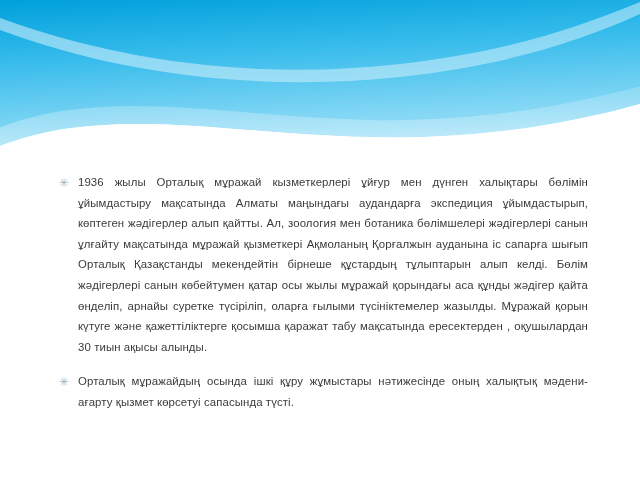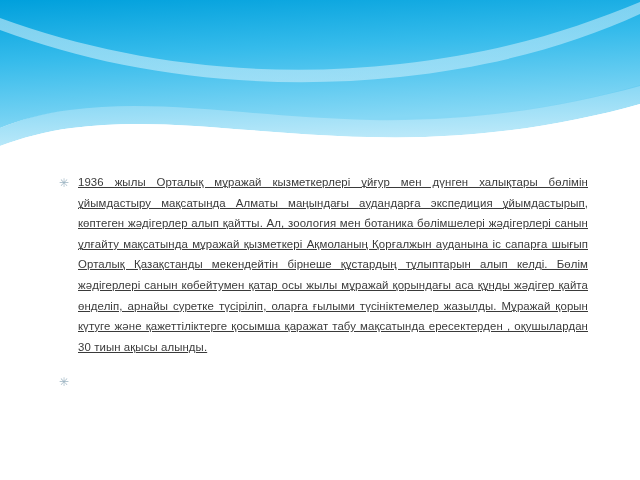--- a/index.html
+++ b/index.html
@@ -63,21 +63,20 @@
     top: 1px;
     width: 14px;
     color: #9fb6c4;
     font-size: 12px;
     line-height: 20px;
     text-align: center;
     user-select: none;
   }
   .para-text {
     display: block;
-    text-decoration: underline;
   }
 </style>
 </head>
 <body>
 
 <div class="slide">
 
   <div class="banner">
     <svg width="640" height="170" viewBox="0 0 640 170" xmlns="http://www.w3.org/2000/svg">
       <defs>
@@ -107,17 +106,18 @@
   </div>
 
   <div class="content">
     <ul class="bullet-list">
       <li class="bullet-item">
         <span class="bullet-mark">✳</span>
         <span class="para-text">1936 жылы Орталық мұражай кызметкерлері  ұйғур мен дүнген халықтары бөлімін ұйымдастыру мақсатында Алматы маңындағы аудандарға экспедиция ұйымдастырып, көптеген жәдігерлер алып қайтты. Ал, зоология мен ботаника бөлімшелері жәдігерлері санын ұлғайту мақсатында мұражай қызметкері Ақмоланың Қорғалжын ауданына іс сапарға шығып Орталық Қазақстанды мекендейтін бірнеше құстардың тұлыптарын алып келді. Бөлім жәдігерлері санын көбейтумен қатар осы жылы мұражай қорындағы аса құнды  жәдігер қайта өнделіп, арнайы суретке түсіріліп, оларға ғылыми түсініктемелер жазылды. Мұражай қорын күтуге және қажеттіліктерге қосымша қаражат табу мақсатында ересектерден , оқушылардан 30 тиын ақысы алынды.</span>
       </li>
       <li class="bullet-item">
         <span class="bullet-mark">✳</span>
+        <span class="para-text">   Орталық мұражайдың осында ішкі құру жұмыстары нәтижесінде оның халықтық мәдени-ағарту қызмет көрсетуі сапасында түсті.</span>
       </li>
     </ul>
   </div>
 
 </div>
 
 </body></html>

